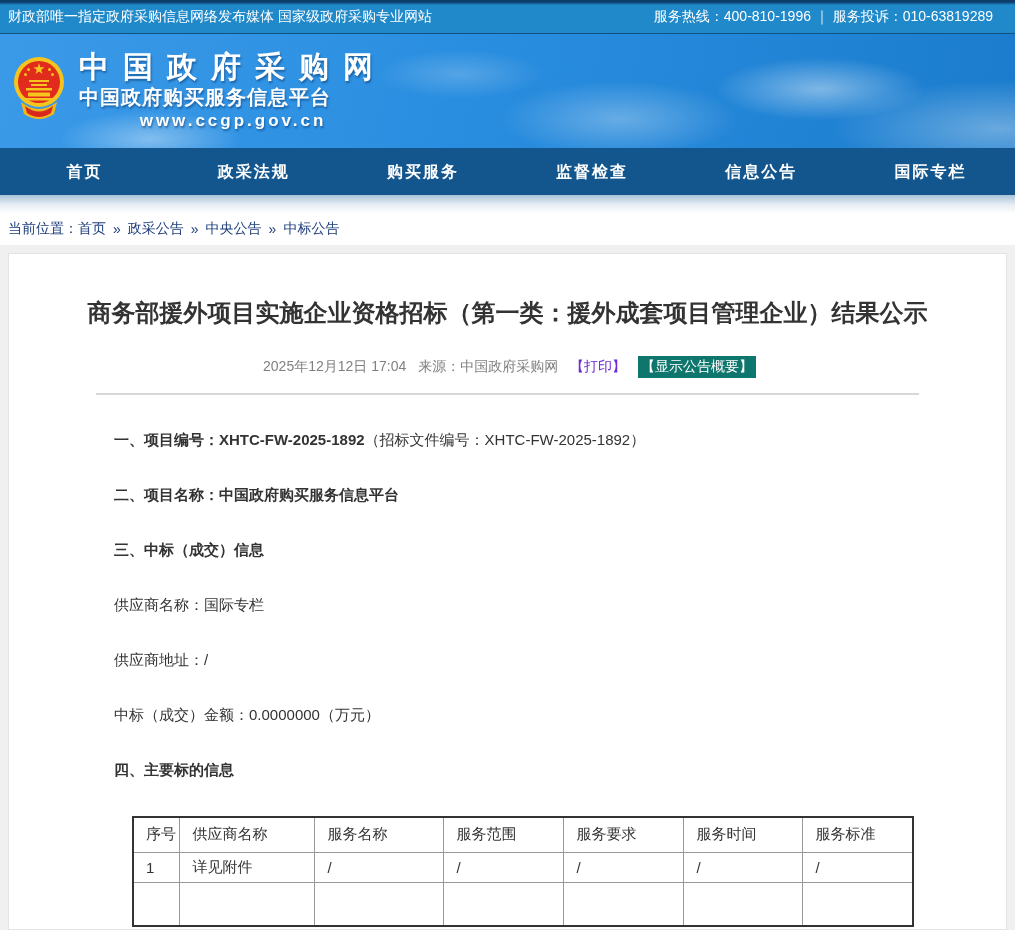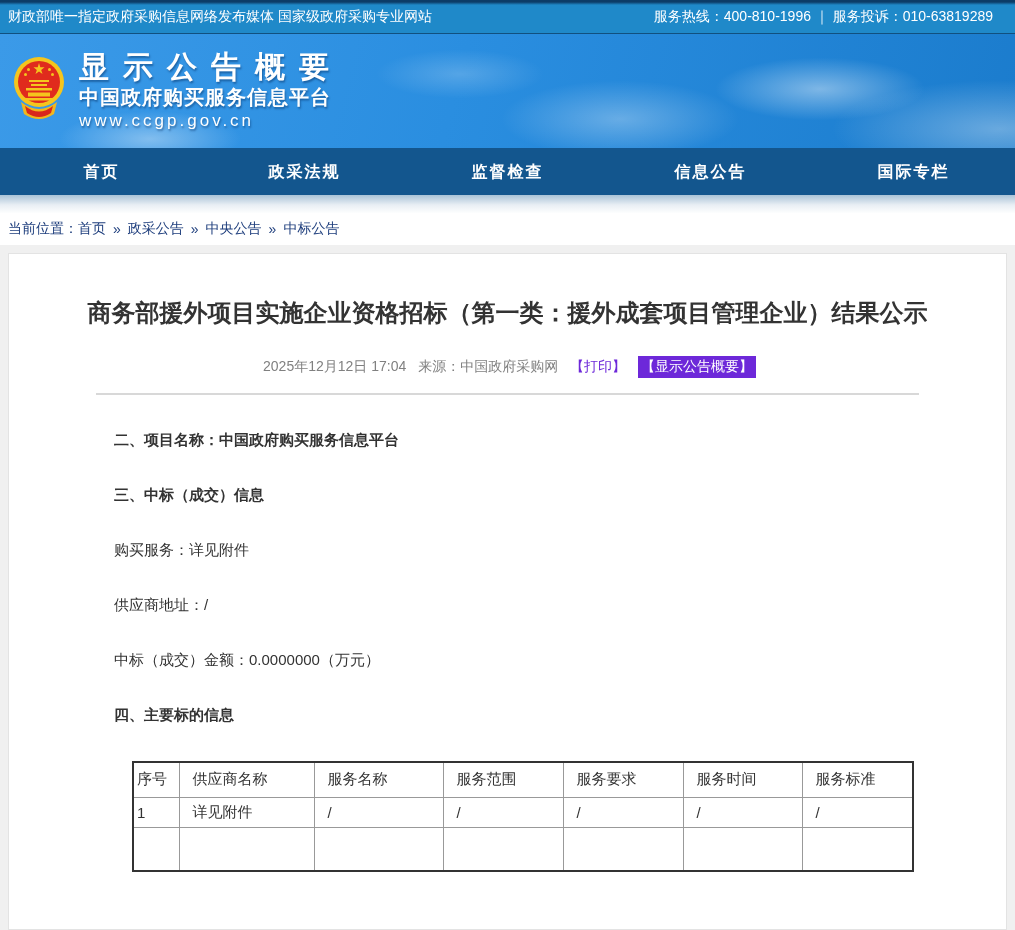--- a/index.html
+++ b/index.html
@@ -20,21 +20,21 @@
       radial-gradient(ellipse 170px 55px at 620px 85px,  rgba(255,255,255,.30), transparent 70%),
       radial-gradient(ellipse 150px 45px at 820px 55px,  rgba(255,255,255,.42), transparent 70%),
       radial-gradient(ellipse 240px 70px at 1000px 95px, rgba(255,255,255,.34), transparent 70%),
       radial-gradient(ellipse 120px 35px at 460px 40px,  rgba(255,255,255,.20), transparent 70%),
       linear-gradient(105deg,#3b9ae8 0%,#2a8ee0 45%,#1b7ccd 100%); }
   .logo-row { display:flex; align-items:center; margin-left:13px; cursor:pointer; }
   .emblem { width:52px; height:70px; margin-right:14px; flex:none; }
   .site-text { color:#fff; text-shadow:1px 2px 2px rgba(0,40,90,.45); }
   .site-title { font-size:30px; font-weight:bold; letter-spacing:14px; white-space:nowrap; line-height:32px; }
   .site-subtitle { font-size:20px; font-weight:bold; letter-spacing:1px; white-space:nowrap; line-height:28px; }
-  .site-url { font-size:17px; font-weight:normal; letter-spacing:3px; line-height:20px; }
+  .site-url { font-size:17px; font-weight:bold; letter-spacing:3px; text-align:center; line-height:20px; }
 
   
   .nav { height:47px; background:#13568e; display:flex; }
   .nav-item { flex:1; text-align:center; line-height:47px; color:#fff; font-size:16px;
     font-weight:bold; cursor:pointer; letter-spacing:2px; }
   .nav-strip { height:18px; background:linear-gradient(180deg,#a9c3d7 0%,#e8eef4 55%,#fdfefe 100%); }
 
   
   .breadcrumb { height:32px; background:#fff; display:flex; align-items:center;
     padding-left:8px; font-size:14px; color:#1d3d7c; }
@@ -43,33 +43,33 @@
 
   
   .page-body { height:685px; background:#f0f0f0; padding:8px 8px 0; }
   .content-box { background:#fff; border:1px solid #e3e3e3; height:677px; padding-top:44px; overflow:hidden; }
 
   .article-title { text-align:center; font-size:24px; font-weight:bold; color:#333;
     padding:0 30px; line-height:30px; }
   .article-meta { text-align:center; margin-top:28px; font-size:14px; color:#808080; }
   .article-meta .piece { margin:0 4px; }
   .print-btn { color:#6d28d9; cursor:pointer; margin-left:4px; }
-  .summary-btn { display:inline-block; background:#6d28d9; color:#fff; padding:2px 3px;
+  .summary-btn { display:inline-block; background:#0f766e; color:#fff; padding:2px 3px;
     margin-left:8px; cursor:pointer; }
   .meta-divider { margin:15px 87px 0; border-top:2px solid #d8d8d8; }
 
   .article-body { padding:36px 0 0 105px; font-size:15px; color:#333; }
   .article-body p { margin-bottom:38px; line-height:17px; }
   .article-body .b { font-weight:bold; }
 
   table.items { border-collapse:collapse; margin-left:18px; width:780px;
     border:2px solid #333; table-layout:fixed; font-size:15px; color:#333; }
   table.items th, table.items td { border:1px solid #999; text-align:left;
     padding:0 4px 0 13px; font-weight:normal; overflow:hidden; white-space:nowrap; }
-  table.items th:first-child, table.items td:first-child { padding-left:3px; }
+  table.items th:first-child, table.items td:first-child { padding-left:12px; }
   tr.hdr  { height:35px; }
   tr.r1   { height:30px; }
   tr.r2   { height:44px; }
 </style>
 </head>
 <body>
 
 <div class="topbar">
   <span>财政部唯一指定政府采购信息网络发布媒体 国家级政府采购专业网站</span>
   <span class="right">
@@ -91,30 +91,31 @@
       <circle cx="36.5" cy="13.5" r="1.5" fill="#f5c51d"></circle>
       <circle cx="12.5" cy="18.5" r="1.5" fill="#f5c51d"></circle>
       <circle cx="39.5" cy="18.5" r="1.5" fill="#f5c51d"></circle>
       <rect x="16" y="24" width="20" height="2" fill="#f5c51d"></rect>
       <rect x="18" y="28" width="16" height="2" fill="#f5c51d"></rect>
       <rect x="13" y="32" width="26" height="2.5" fill="#f5c51d"></rect>
       <rect x="15" y="36.5" width="22" height="4" fill="#f5c51d"></rect>
       <rect x="11" y="42" width="30" height="2.5" fill="#f5c51d"></rect>
     </svg>
     <div class="site-text">
-      <div class="site-title">显示公告概要</div>
+      <div class="site-title">中国政府采购网</div>
       <div class="site-subtitle">中国政府购买服务信息平台</div>
       <div class="site-url">www.ccgp.gov.cn</div>
     </div>
   </div>
 </div>
 
 <div class="nav">
   <div class="nav-item">首页</div>
   <div class="nav-item">政采法规</div>
+  <div class="nav-item">购买服务</div>
   <div class="nav-item">监督检查</div>
   <div class="nav-item">信息公告</div>
   <div class="nav-item">国际专栏</div>
 </div>
 <div class="nav-strip"></div>
 
 <div class="breadcrumb">
   <span>当前位置：</span>
   <a>首页</a>
   <span class="crumb-sep">»</span>
@@ -133,23 +134,24 @@
     <div class="article-meta">
       <span class="piece">2025年12月12日 17:04</span>
       <span class="piece">来源：中国政府采购网</span>
       <span class="print-btn">【打印】</span>
       <span class="summary-btn">【显示公告概要】</span>
     </div>
 
     <div class="meta-divider"></div>
 
     <div class="article-body">
+      <p><span class="b">一、项目编号：XHTC-FW-2025-1892</span><span>（招标文件编号：XHTC-FW-2025-1892）</span></p>
       <p><span class="b">二、项目名称：中国政府购买服务信息平台</span></p>
       <p><span class="b">三、中标（成交）信息</span></p>
-      <p>购买服务：详见附件</p>
+      <p>供应商名称：国际专栏</p>
       <p>供应商地址：/</p>
       <p>中标（成交）金额：0.0000000（万元）</p>
       <p><span class="b">四、主要标的信息</span></p>
 
       <table class="items">
         <colgroup>
           <col style="width:46px">
             <col style="width:135px">
             <col style="width:129px">
           <col style="width:120px">

